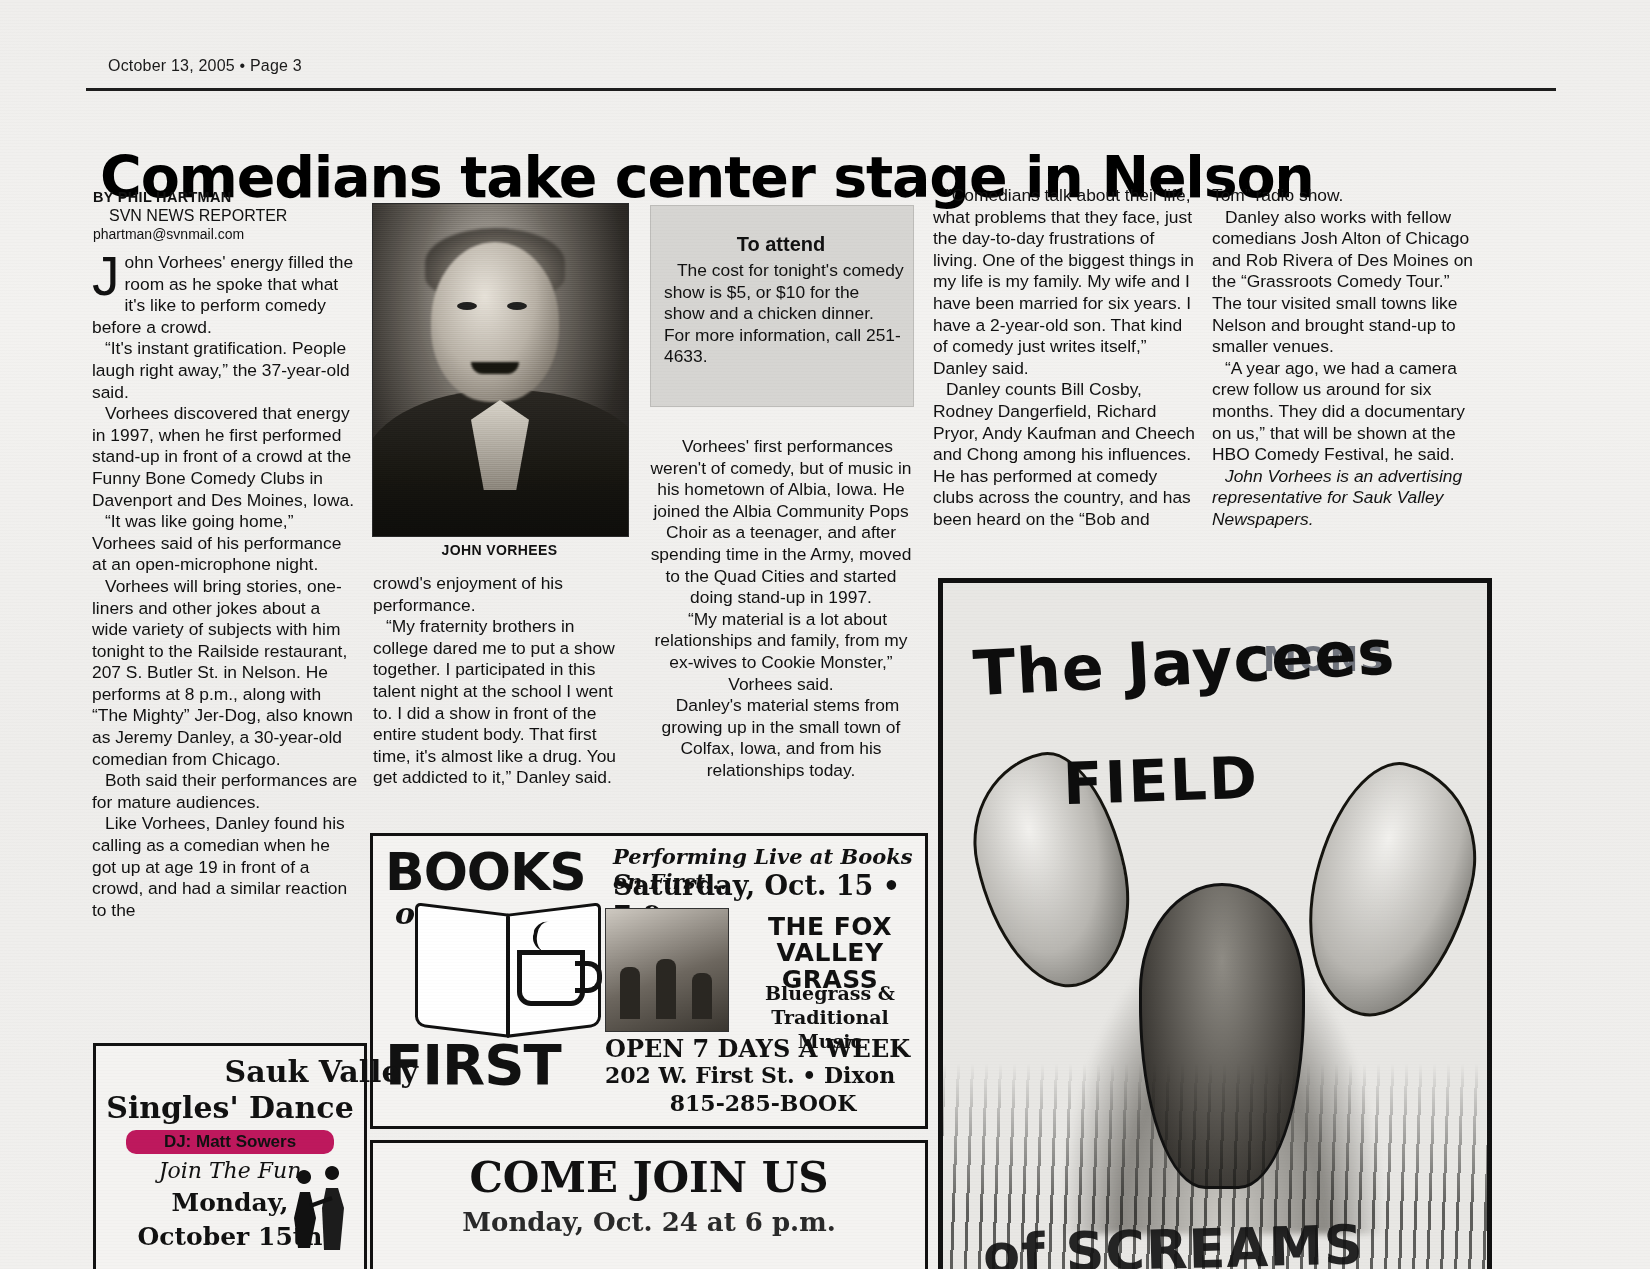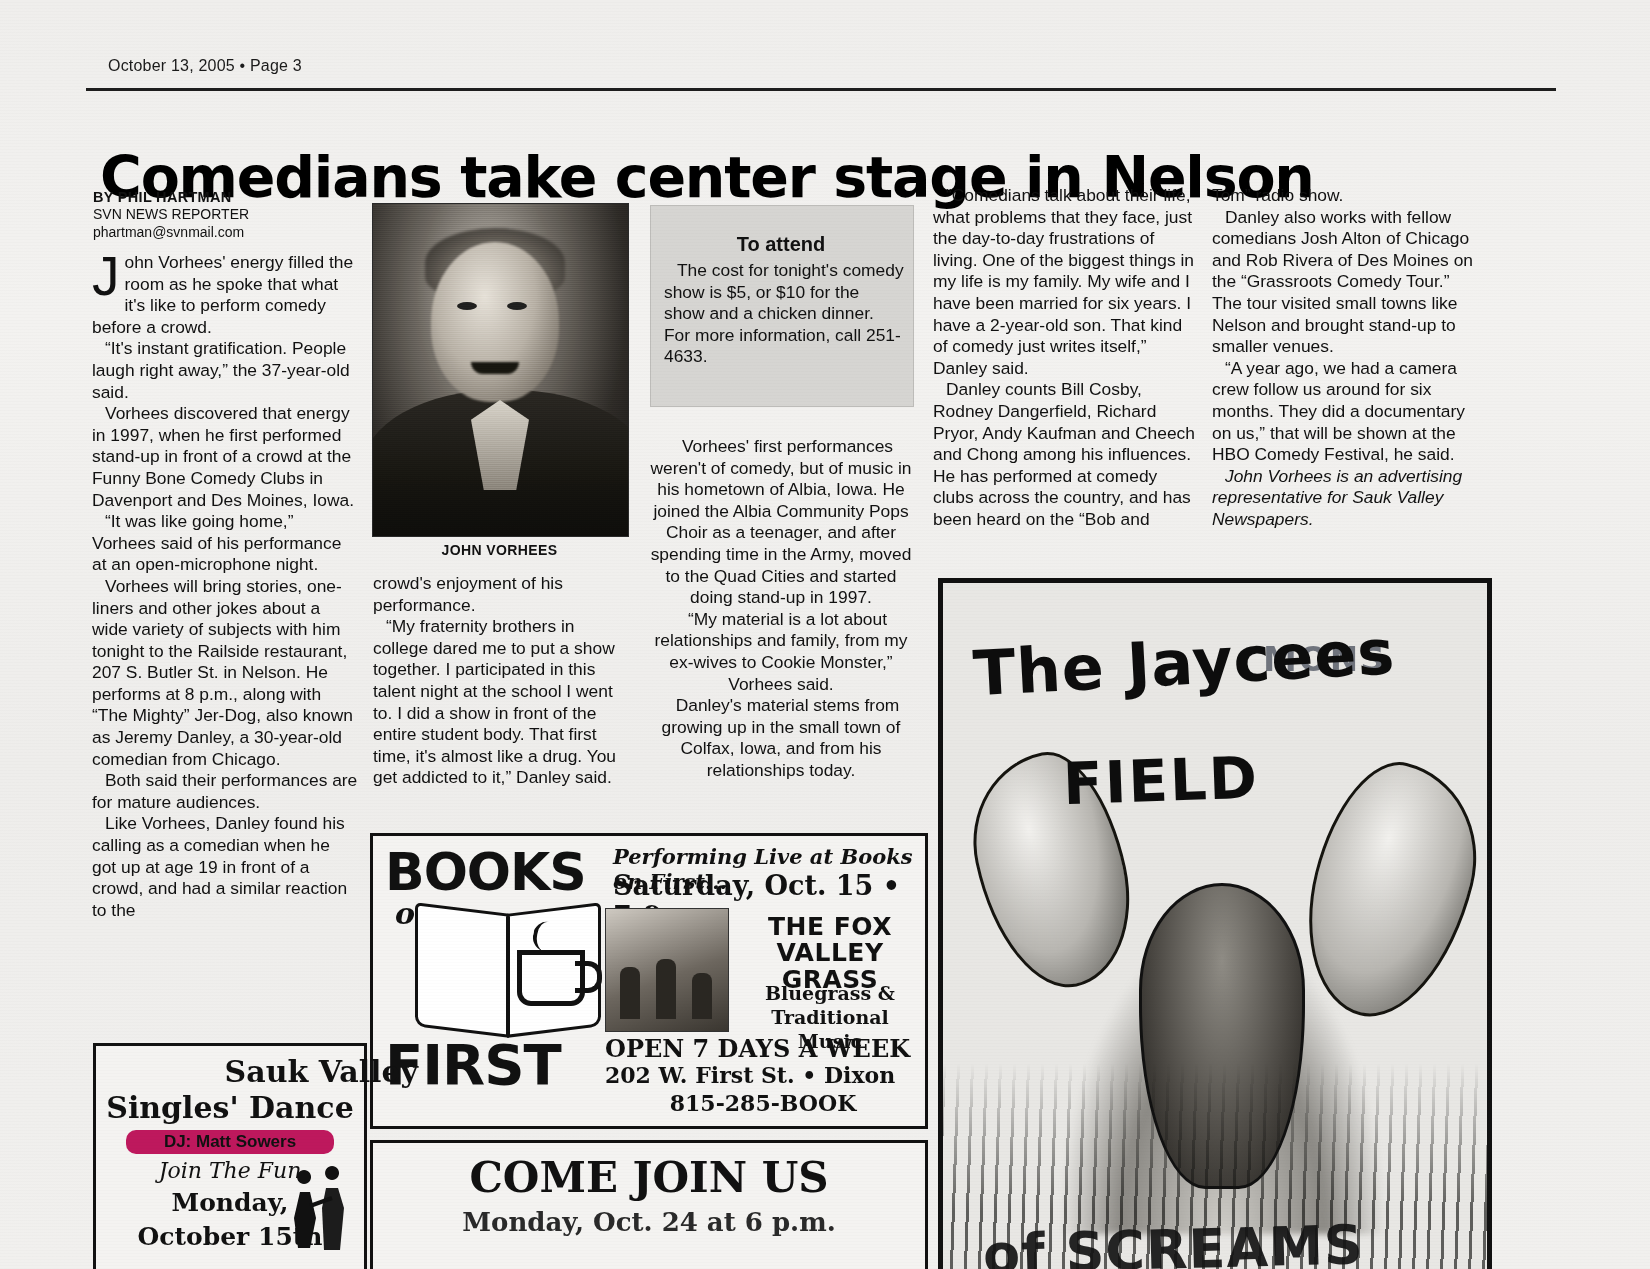--- a/index.html
+++ b/index.html
@@ -63,21 +63,21 @@
   }
   
   .byline {
     position: absolute;
     left: 93px;
     top: 188px;
     width: 260px;
     line-height: 1.25;
   }
   .byline .b1 { font-size: 14.5px; font-weight: bold; letter-spacing: .3px; }
-  .byline .b2 { font-size: 14px; }
+  .byline .b2 { font-size: 16px; margin-left: 16px; }
   .byline .b3 { font-size: 14px; }
 
   
   .col {
     position: absolute;
     font-size: 17.4px;
     line-height: 21.6px;
     color: #111;
     text-align: left;
     font-family: "Liberation Sans", sans-serif;

